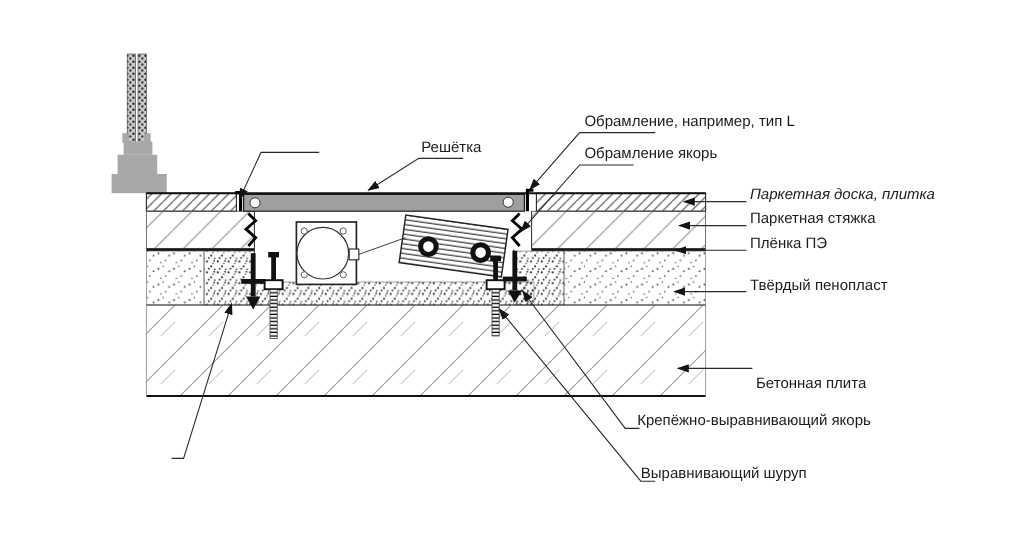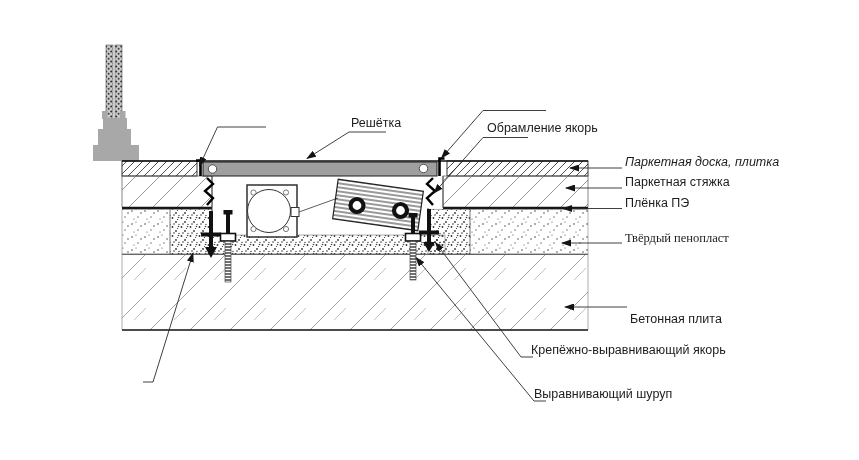--- a/index.html
+++ b/index.html
@@ -184,30 +184,31 @@
       <line x1="627" y1="307" x2="565" y2="307" marker-end="url(#arr)"></line>
       <polyline points="143,382 153,382 193,253" marker-end="url(#arr)"></polyline>
       <polyline points="533,357 521,357 435.5,242.5" marker-end="url(#arr)"></polyline>
       <polyline points="546,401 534,401 416,257.5" marker-end="url(#arr)"></polyline>
     </g>
   </svg>
 
 
   <div class="lbl" style="left:351px;top:116px;">Решётка</div>
 
+  <div class="lbl" style="left:487px;top:94px;">Обрамление, например, тип L</div>
 
   <div class="lbl" style="left:487px;top:121px;">Обрамление якорь</div>
 
   <div class="lbl" style="left:625px;top:155px;font-style:italic;">Паркетная доска, плитка</div>
 
   <div class="lbl" style="left:625px;top:175px;">Паркетная стяжка</div>
 
   <div class="lbl" style="left:625px;top:196px;">Плёнка ПЭ</div>
 
-  <div class="lbl" style="left:625px;top:231px;font-family:Liberation Serif, serif;">Твёрдый пенопласт</div>
+  <div class="lbl" style="left:625px;top:231px;">Твёрдый пенопласт</div>
 
   <div class="lbl" style="left:630px;top:312px;">Бетонная плита</div>
 
   <div class="lbl" style="left:531px;top:343px;">Крепёжно-выравнивающий якорь</div>
 
   <div class="lbl" style="left:534px;top:387px;">Выравнивающий шуруп</div>
 
 </div>
 
 </body></html>

